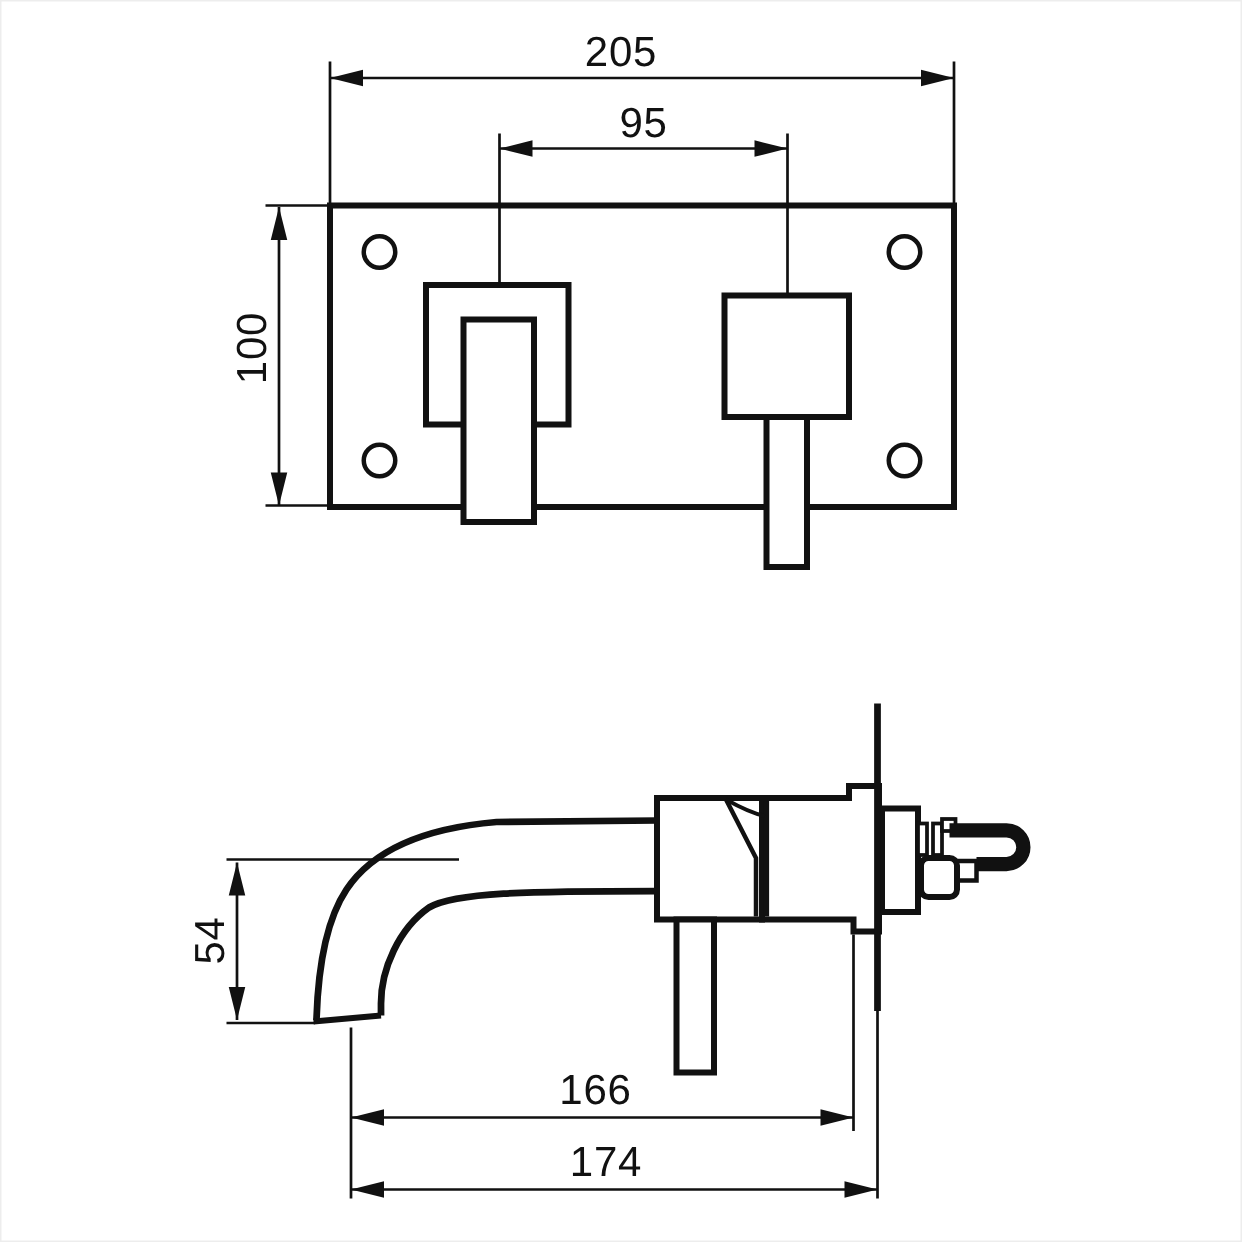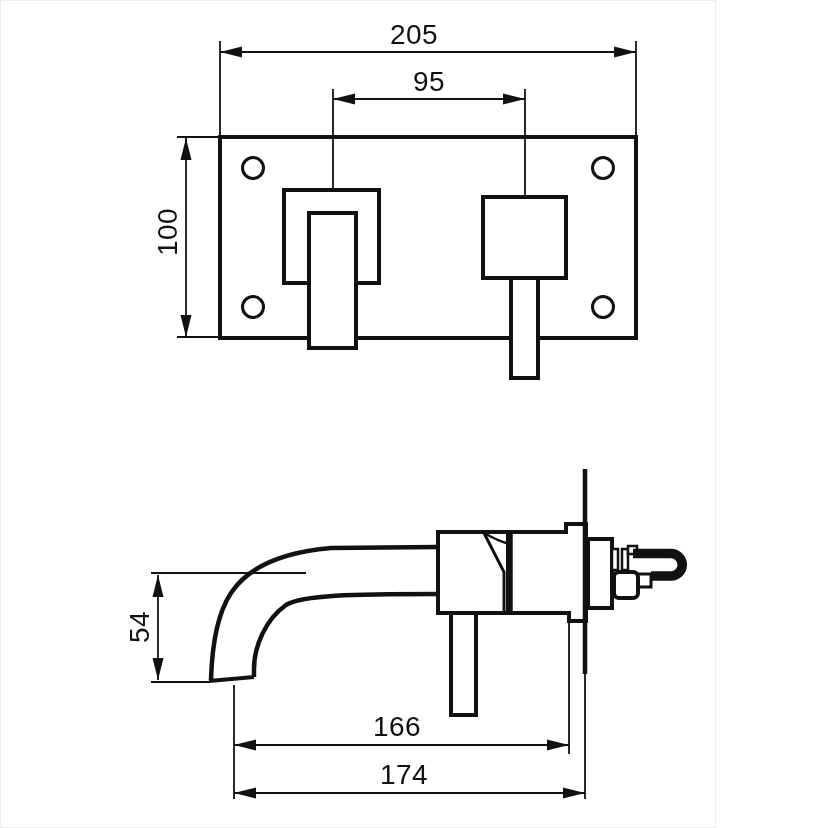--- a/index.html
+++ b/index.html
@@ -1,17 +1,17 @@
 <!DOCTYPE html>
 <html><head>
 <meta charset="utf-8">
 <style>
   html,body{margin:0;padding:0;background:#ffffff;}
   .stage{
-    width:716px;height:828px;background:#ffffff;
+    width:828px;height:828px;background:#ffffff;
     position:relative;overflow:hidden;
     border:1px solid #ededed;box-sizing:border-box;
     font-family:"Liberation Sans", sans-serif;
   }
   svg{display:block}
   .dim-text{
     font-family:"Liberation Sans", sans-serif;
     font-size:28px;
     fill:#111111;
     letter-spacing:0.5px;

